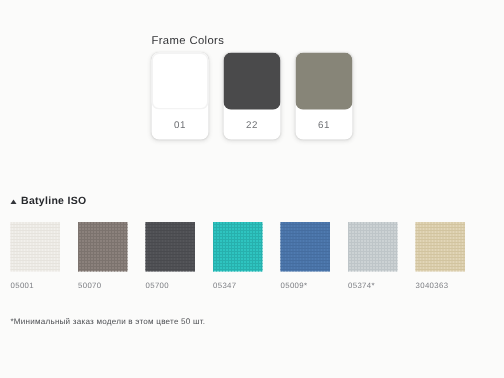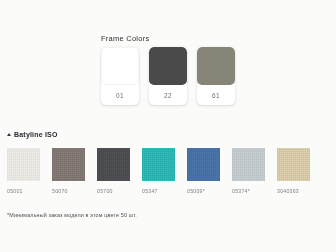--- a/index.html
+++ b/index.html
@@ -13,21 +13,21 @@
     font-family: "Liberation Sans", sans-serif;
     overflow: hidden;
     position: relative;
     -webkit-font-smoothing: antialiased;
   }
 
   
   .frame-section {
     position: absolute;
     left: 0;
-    top: 12px;
+    top: 0;
     width: 308px;
     height: 118px;
     text-decoration: underline;
   }
   .frame-title {
     position: absolute;
     left: 101px;
     top: 22px;
     font-size: 7.5px;
     color: #2f3033;

